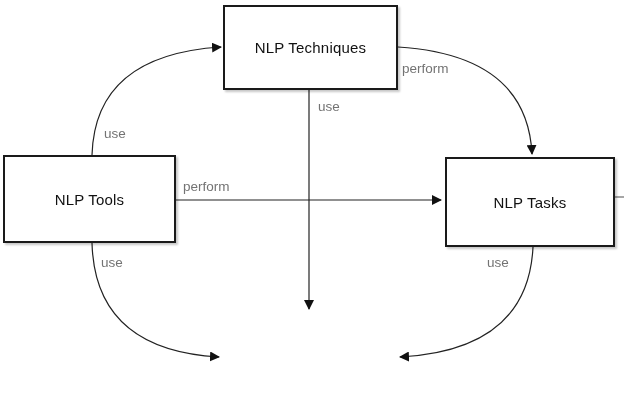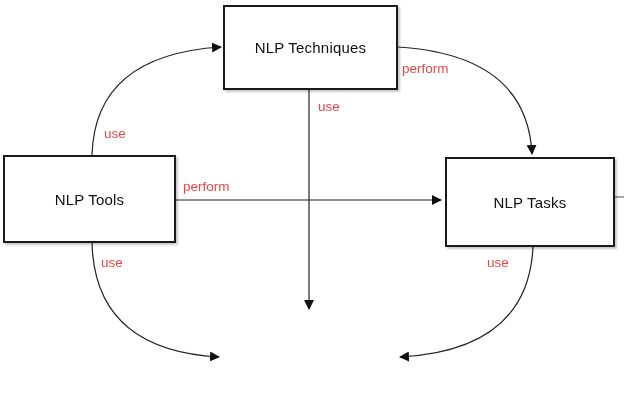--- a/index.html
+++ b/index.html
@@ -36,21 +36,21 @@
     color: #111111;
     letter-spacing: 0.2px;
   }
   .node-techniques { left: 223px; top: 5px;   width: 175px; height: 85px; }
   .node-tools      { left: 3px;   top: 155px; width: 173px; height: 88px; }
   .node-tasks      { left: 445px; top: 157px; width: 170px; height: 90px; }
   .node-resources  { left: 222px; top: 313px; width: 173px; height: 87px; }
   .edge-label {
     position: absolute;
     font-size: 13.5px;
-    color: #ef4444;
+    color: #737373;
     white-space: nowrap;
   }
   .lbl-use-tools-techniques   { left: 104px; top: 126px; }
   .lbl-perform-techniques-tasks { left: 402px; top: 61px; }
   .lbl-perform-tools-tasks    { left: 183px; top: 179px; }
   .lbl-use-techniques-resources { left: 318px; top: 99px; }
   .lbl-use-tools-resources    { left: 101px; top: 255px; }
   .lbl-use-tasks-resources    { left: 487px; top: 255px; }
   .edge-path {
     fill: none;

